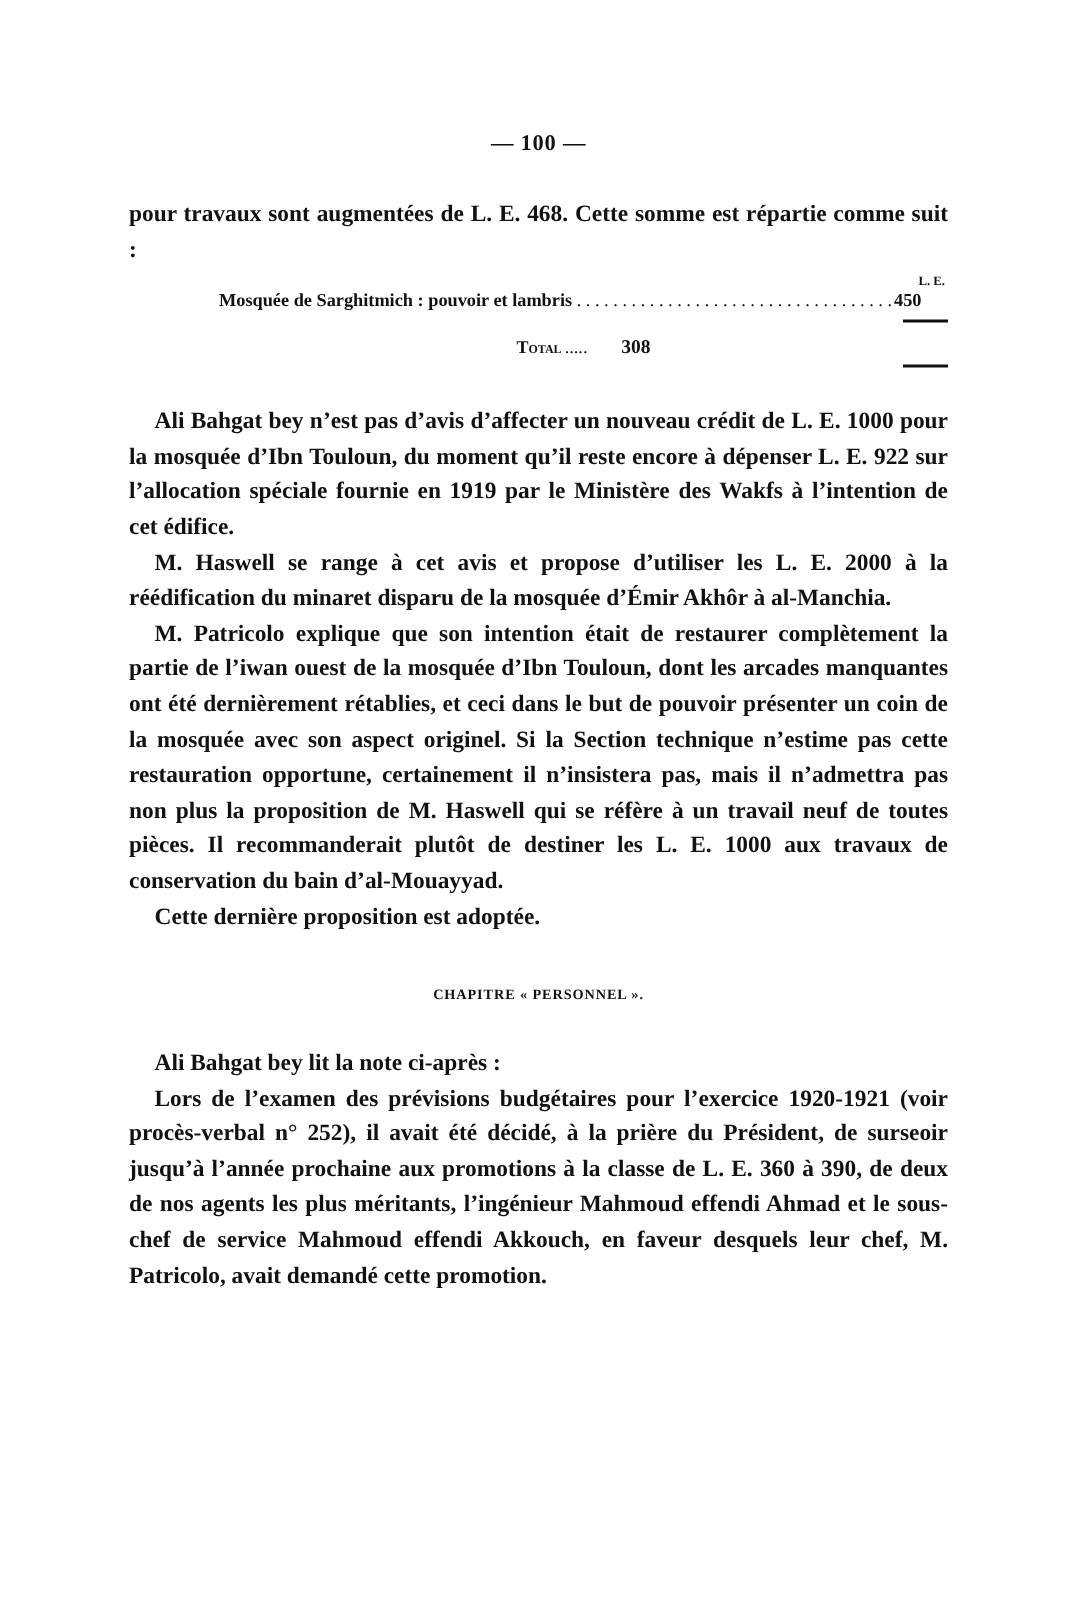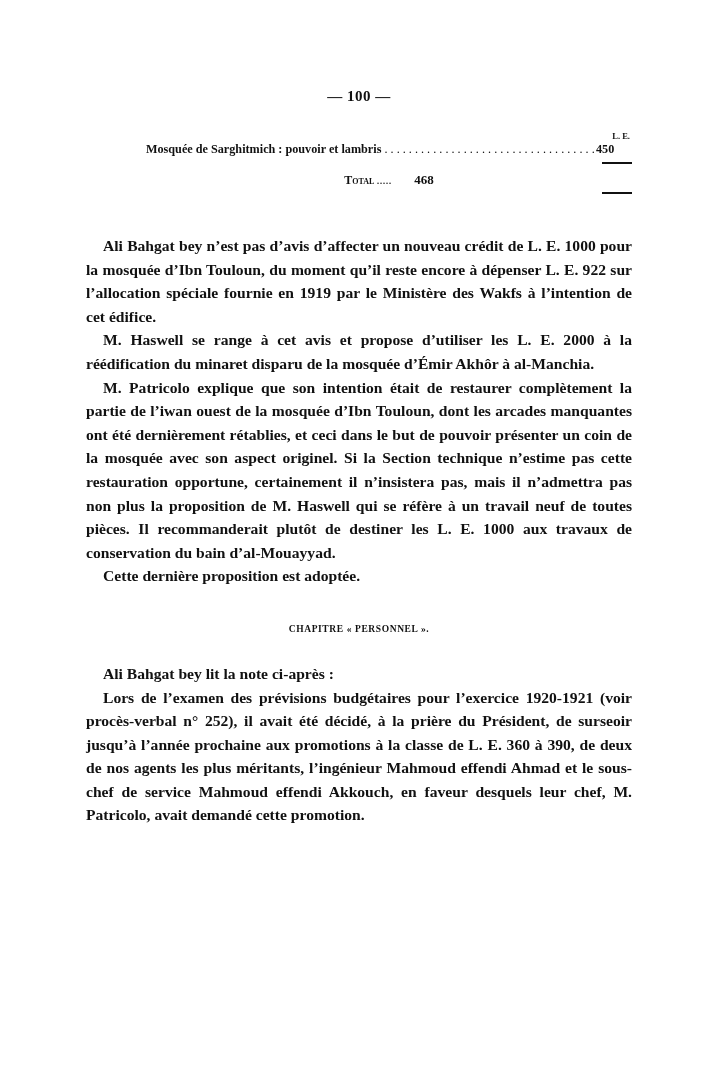--- a/index.html
+++ b/index.html
@@ -2,53 +2,54 @@
 <html><head>
   <meta charset="utf-8">
   <style>
     html, body { margin: 0; padding: 0; background: #ffffff; }
     body { width: 720px; height: 1082px; position: relative; overflow: hidden;
       font-family: "Liberation Serif", "DejaVu Serif", serif; color: #111; }
     .page { position: absolute; left: 86px; top: 88px; width: 546px; }
     .folio { text-align: center; font-size: 15px; font-weight: bold; letter-spacing: 0.5px; margin-bottom: 26px; }
     p { margin: 0; font-size: 15.6px; line-height: 23.6px; font-weight: bold; text-align: justify; }
     p.indent { text-indent: 17px; }
-    .table { margin: 4px 0 16px 60px; width: 486px; font-size: 12.2px; font-weight: bold; }
+    .table { margin: 4px 0 0 60px; width: 486px; font-size: 12.2px; font-weight: bold; }
     .table .hdr { text-align: right; font-size: 8.5px; height: 11px; padding-right: 2px; }
     .row { display: flex; align-items: baseline; height: 17px; }
     .row .lbl { white-space: nowrap; overflow: hidden; flex: 1; }
     .row .lbl::after { content: " . . . . . . . . . . . . . . . . . . . . . . . . . . . . . . . . . . . . . . . . ."; font-weight: normal; }
     .row .val { width: 36px; flex: none; }
     .total { display: flex; justify-content: center; align-items: baseline; margin-top: 8px; }
     .total .tl { font-variant: small-caps; font-size: 12px; }
     .total .dots { font-weight: normal; margin: 0 6px 0 2px; }
     .total .val { width: 36px; text-align: right; font-size: 13px; }
     .rule-top { width: 30px; height: 2px; background: #111; margin: 3px 0 0 auto; }
     .rule-bot { width: 30px; height: 2px; background: #111; margin: 4px 0 0 auto; }
     .spacer-lg { height: 24px; }
     .chapter { text-align: center; font-size: 9.5px; font-weight: bold; letter-spacing: 0.6px; margin: 36px 0 28px 0; }
   </style>
 </head>
 <body>
 
 <div class="page">
   <div class="folio">— 100 —</div>
 
+  <p>pour travaux sont augmentées de L. E. 468. Cette somme est répartie comme suit :</p>
 
   <div class="table">
     <div class="hdr">L. E.</div>
     <div class="row">
       <span class="lbl">Mosquée de Sarghitmich : pouvoir et lambris</span>
       <span class="val">450</span>
     </div>
     <div class="rule-top"></div>
     <div class="total">
       <span class="tl">Total</span>
       <span class="dots">.....</span>
-      <span class="val">468</span>
+      <span class="val">308</span>
     </div>
     <div class="rule-bot"></div>
   </div>
 
   <div class="spacer-lg"></div>
 
   <p class="indent">Ali Bahgat bey n’est pas d’avis d’affecter un nouveau crédit de L. E. 1000 pour la mosquée d’Ibn Touloun, du moment qu’il reste encore à dépenser L. E. 922 sur l’allocation spéciale fournie en 1919 par le Ministère des Wakfs à l’intention de cet édifice.</p>
   <p class="indent">M. Haswell se range à cet avis et propose d’utiliser les L. E. 2000 à la réédification du minaret disparu de la mosquée d’Émir Akhôr à al-Manchia.</p>
   <p class="indent">M. Patricolo explique que son intention était de restaurer complètement la partie de l’iwan ouest de la mosquée d’Ibn Touloun, dont les arcades manquantes ont été dernièrement rétablies, et ceci dans le but de pouvoir présenter un coin de la mosquée avec son aspect originel. Si la Section technique n’estime pas cette restauration opportune, certainement il n’insistera pas, mais il n’admettra pas non plus la proposition de M. Haswell qui se réfère à un travail neuf de toutes pièces. Il recommanderait plutôt de destiner les L. E. 1000 aux travaux de conservation du bain d’al-Mouayyad.</p>
   <p class="indent">Cette dernière proposition est adoptée.</p>

